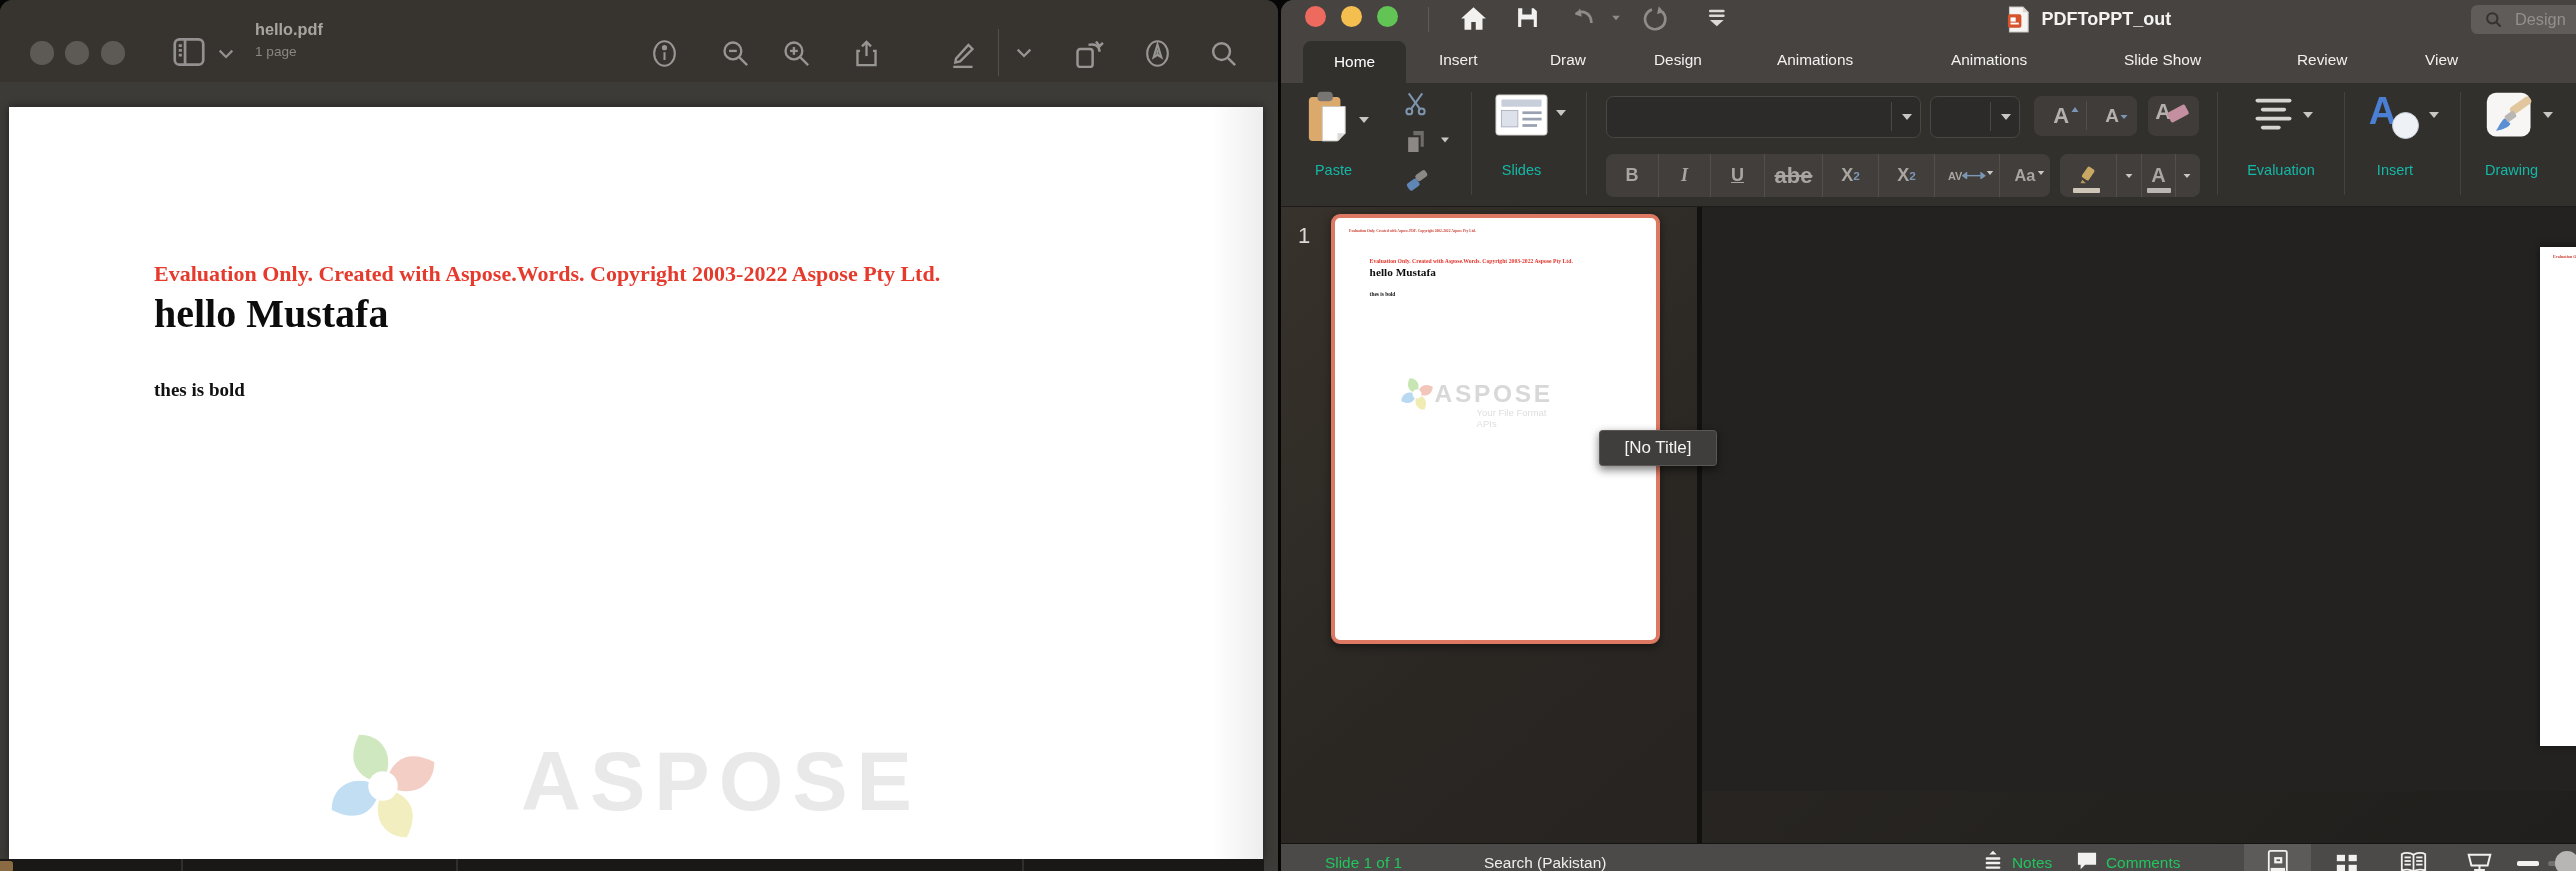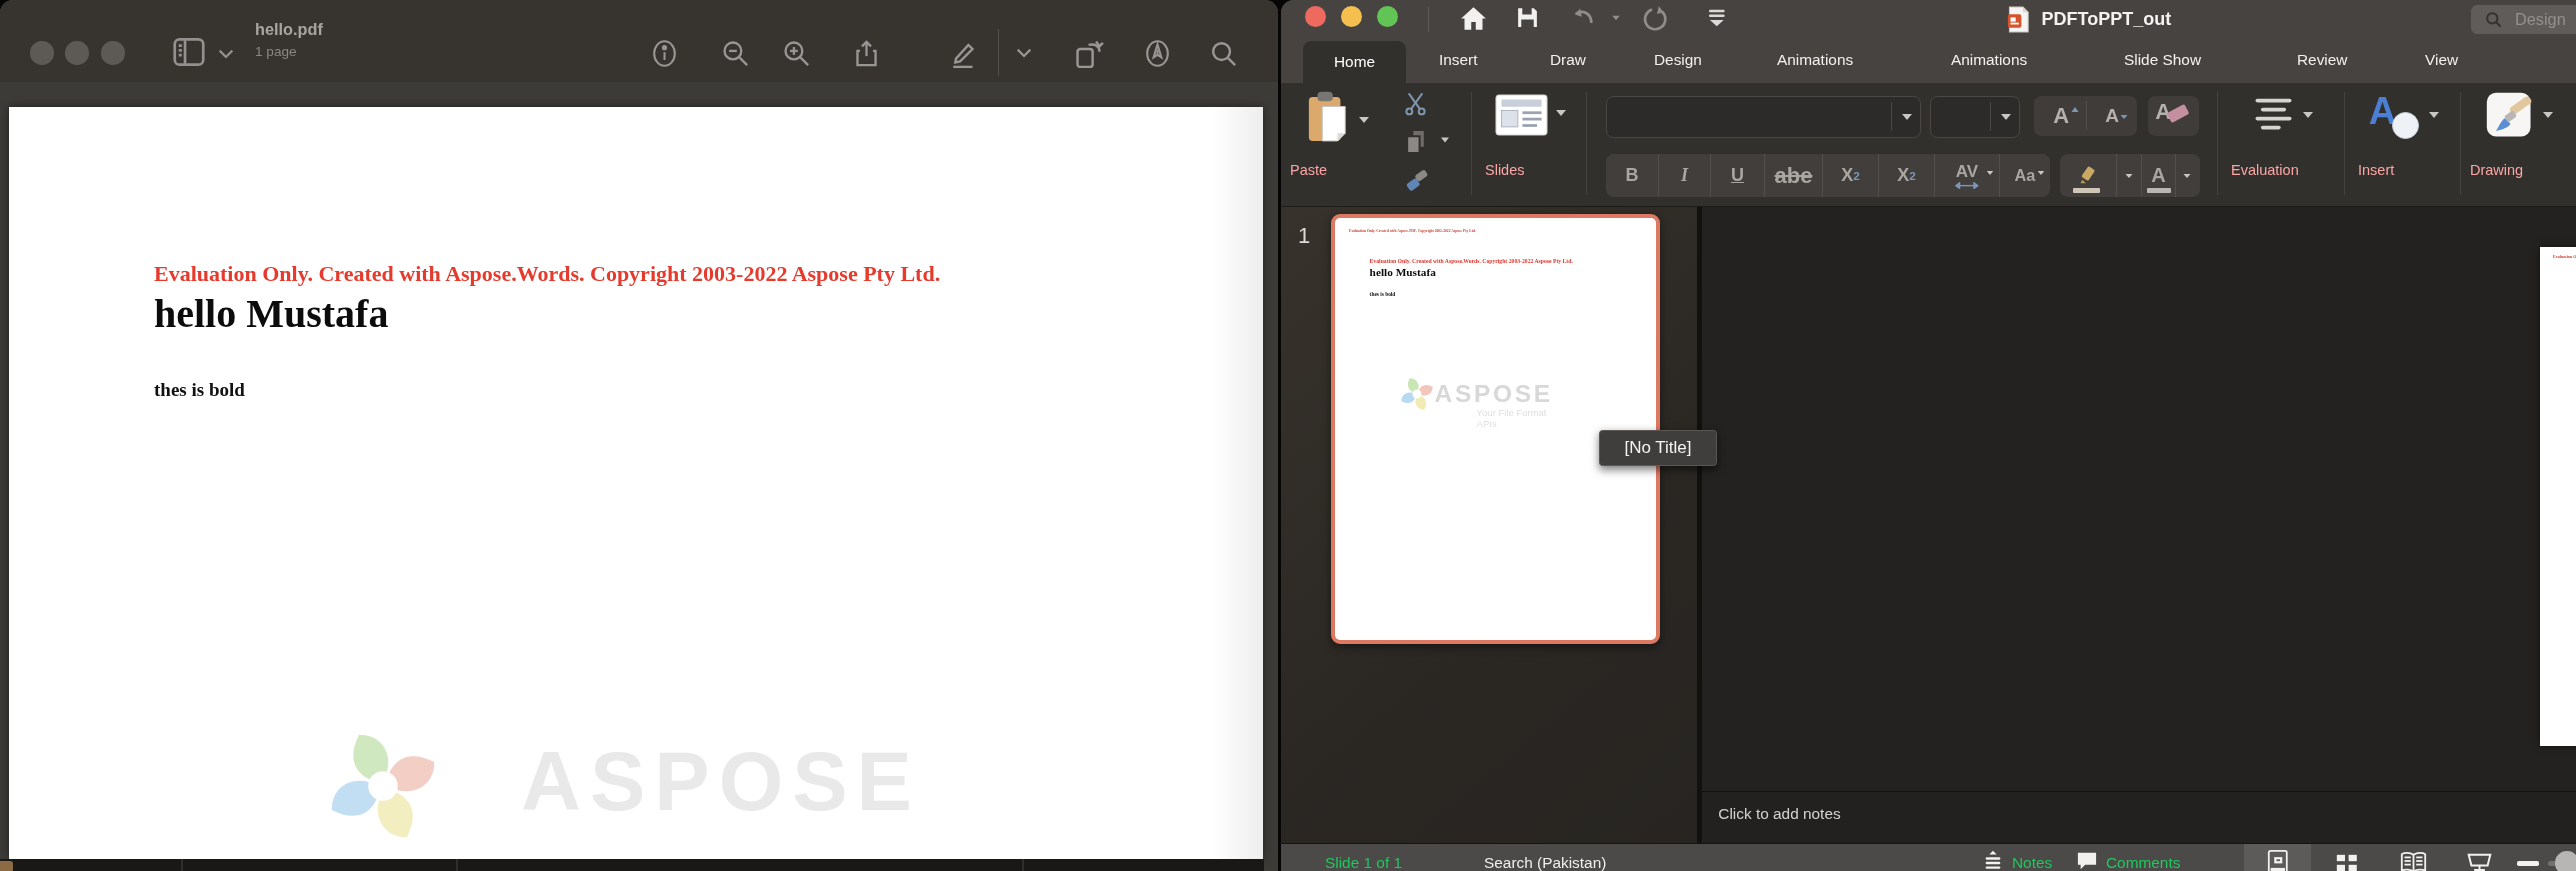--- a/index.html
+++ b/index.html
@@ -50,21 +50,21 @@
   .searchbox{position:absolute;left:1190px;top:4.5px;width:118px;height:29px;background:#5f5c5a;
       border-radius:6.3px 0 0 6.3px;overflow:hidden;}
   .searchbox span{position:absolute;left:44px;top:5.4px;font-size:16.3px;color:#93908d;}
   .ppt-tabs{position:absolute;left:0;top:40px;width:100%;height:44px;background:#474341;}
   .tab{position:absolute;top:11px;font-size:15.4px;color:#f2f1ef;background:none;border:none;padding:0;}
   .tab-home{position:absolute;left:22px;top:0.9px;width:103px;height:43px;background:#31302d;
       border-radius:8.2px 8.2px 0 0;font-size:15.4px;color:#ffffff;text-align:center;line-height:42px;border:none;padding:0;}
   .ribbon{position:absolute;left:0;top:83px;width:100%;height:123px;background:#31302d;
       border-bottom:1.8px solid #1d1c1a;}
   .rb-div{position:absolute;top:9px;width:0.9px;height:103px;background:#454240;}
-  .rb-label{position:absolute;top:79px;font-size:14.5px;color:#fca5a5;}
+  .rb-label{position:absolute;top:79px;font-size:14.5px;color:#14b8a6;text-align:center;}
   .caret{width:0;height:0;border-left:5.4px solid transparent;border-right:5.4px solid transparent;
       border-top:6.3px solid #c9c6c3;display:inline-block;}
   .caret.abs{position:absolute;}
   .combo{position:absolute;top:12.7px;height:40px;background:#2d2b29;border:0.9px solid #4a4744;border-radius:7.3px;}
   .combo .cdiv{position:absolute;right:28px;top:5.4px;width:0.9px;height:29px;background:#4a4744;}
   .combo .caret{position:absolute;right:8.2px;top:17px;}
   .btngroup{position:absolute;top:12.7px;height:40px;background:#3f3c39;border-radius:7.3px;}
   .fmtrow{position:absolute;top:71px;height:43px;background:#413e3b;border-radius:7.3px;display:flex;align-items:center;}
   .fmt{position:relative;flex:none;display:flex;align-items:center;justify-content:center;height:100%;
       color:#a9a6a2;font-size:18px;font-weight:bold;background:none;border:none;}
@@ -370,21 +370,21 @@
         <button class="fmt" style="width:54px;text-decoration:underline">U</button>
         <button class="fmt" style="width:58px;text-decoration:line-through;font-size:22px">abe</button>
         <button class="fmt" style="width:56px">
           <span>X</span>
             <sup class="blue" style="font-size:11.8px">2</sup>
         </button>
         <button class="fmt" style="width:56px">
           <span>X</span>
             <sub class="blue" style="font-size:11.8px">2</sub>
         </button>
-        <button class="fmt" style="width:65px;flex-direction:column;font-size:17px">
+        <button class="fmt" style="width:65px;flex-direction:row;font-size:11px">
           <span>AV</span>
           <svg width="23.6" height="7.3" viewBox="0 0 26 8" stroke="#7c96b5" stroke-width="1.6" fill="#7c96b5">
             <line x1="4" y1="4" x2="22" y2="4"></line>
               <path d="M5 1 L1 4 L5 7Z"></path>
               <path d="M21 1 L25 4 L21 7Z"></path>
           </svg>
           <span class="caret abs" style="right:3.6px;top:16.3px;transform:scale(.65)"></span>
         </button>
         <button class="fmt" style="width:51px;font-size:16.3px">
           <span>Aa</span>
@@ -476,23 +476,20 @@
 
       <main class="main-area">
         <div class="slide-main">
           <div class="tinyline serifb" style="left:12.7px;top:7.3px;font-size:8.2px">Evaluation Only. Created with Aspose.PDF. Copyright 2002-2022 Aspose Pty Ltd.</div>
 
         </div>
       </main>
 
       <div class="tooltip">[No Title]</div>
 
-      <div class="notes">
-        <span>Click to add notes</span>
-      </div>
     </div>
 
     <footer class="statusbar">
       <span class="st-text" style="left:44px">Slide 1 of 1</span>
       <button class="st-text" style="left:203px;background:none;border:none;padding:0;color:#efeeec">Search (Pakistan)</button>
 
       <button class="st-icon" style="left:701px;top:5.4px">
         <svg width="22" height="22" viewBox="0 0 24 24" fill="#f2f1ef">
           <path d="M8 6 L12 2 L16 6 Z"></path>
             <rect x="4" y="9" width="16" height="2.6" rx="1.3"></rect>

